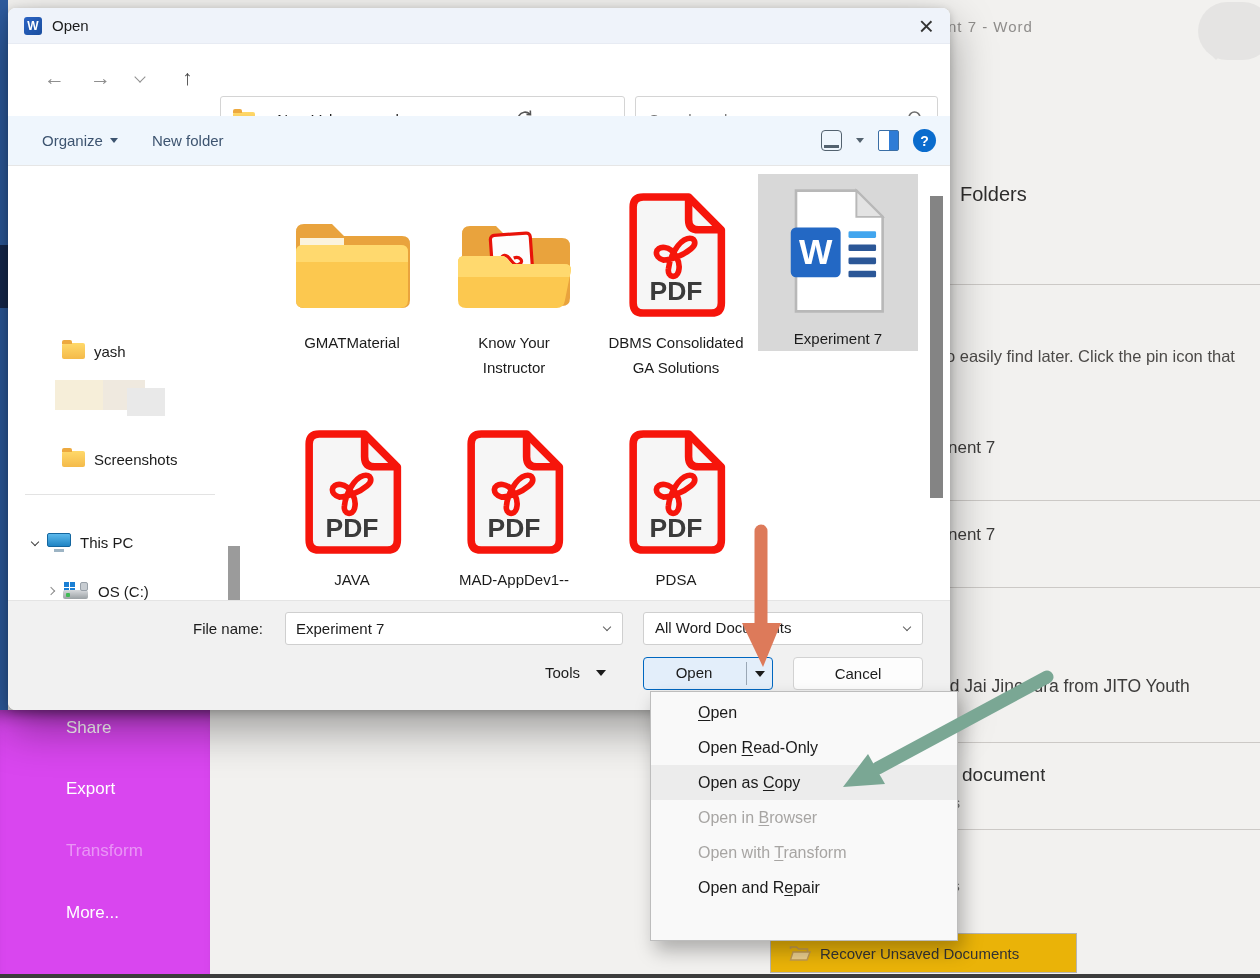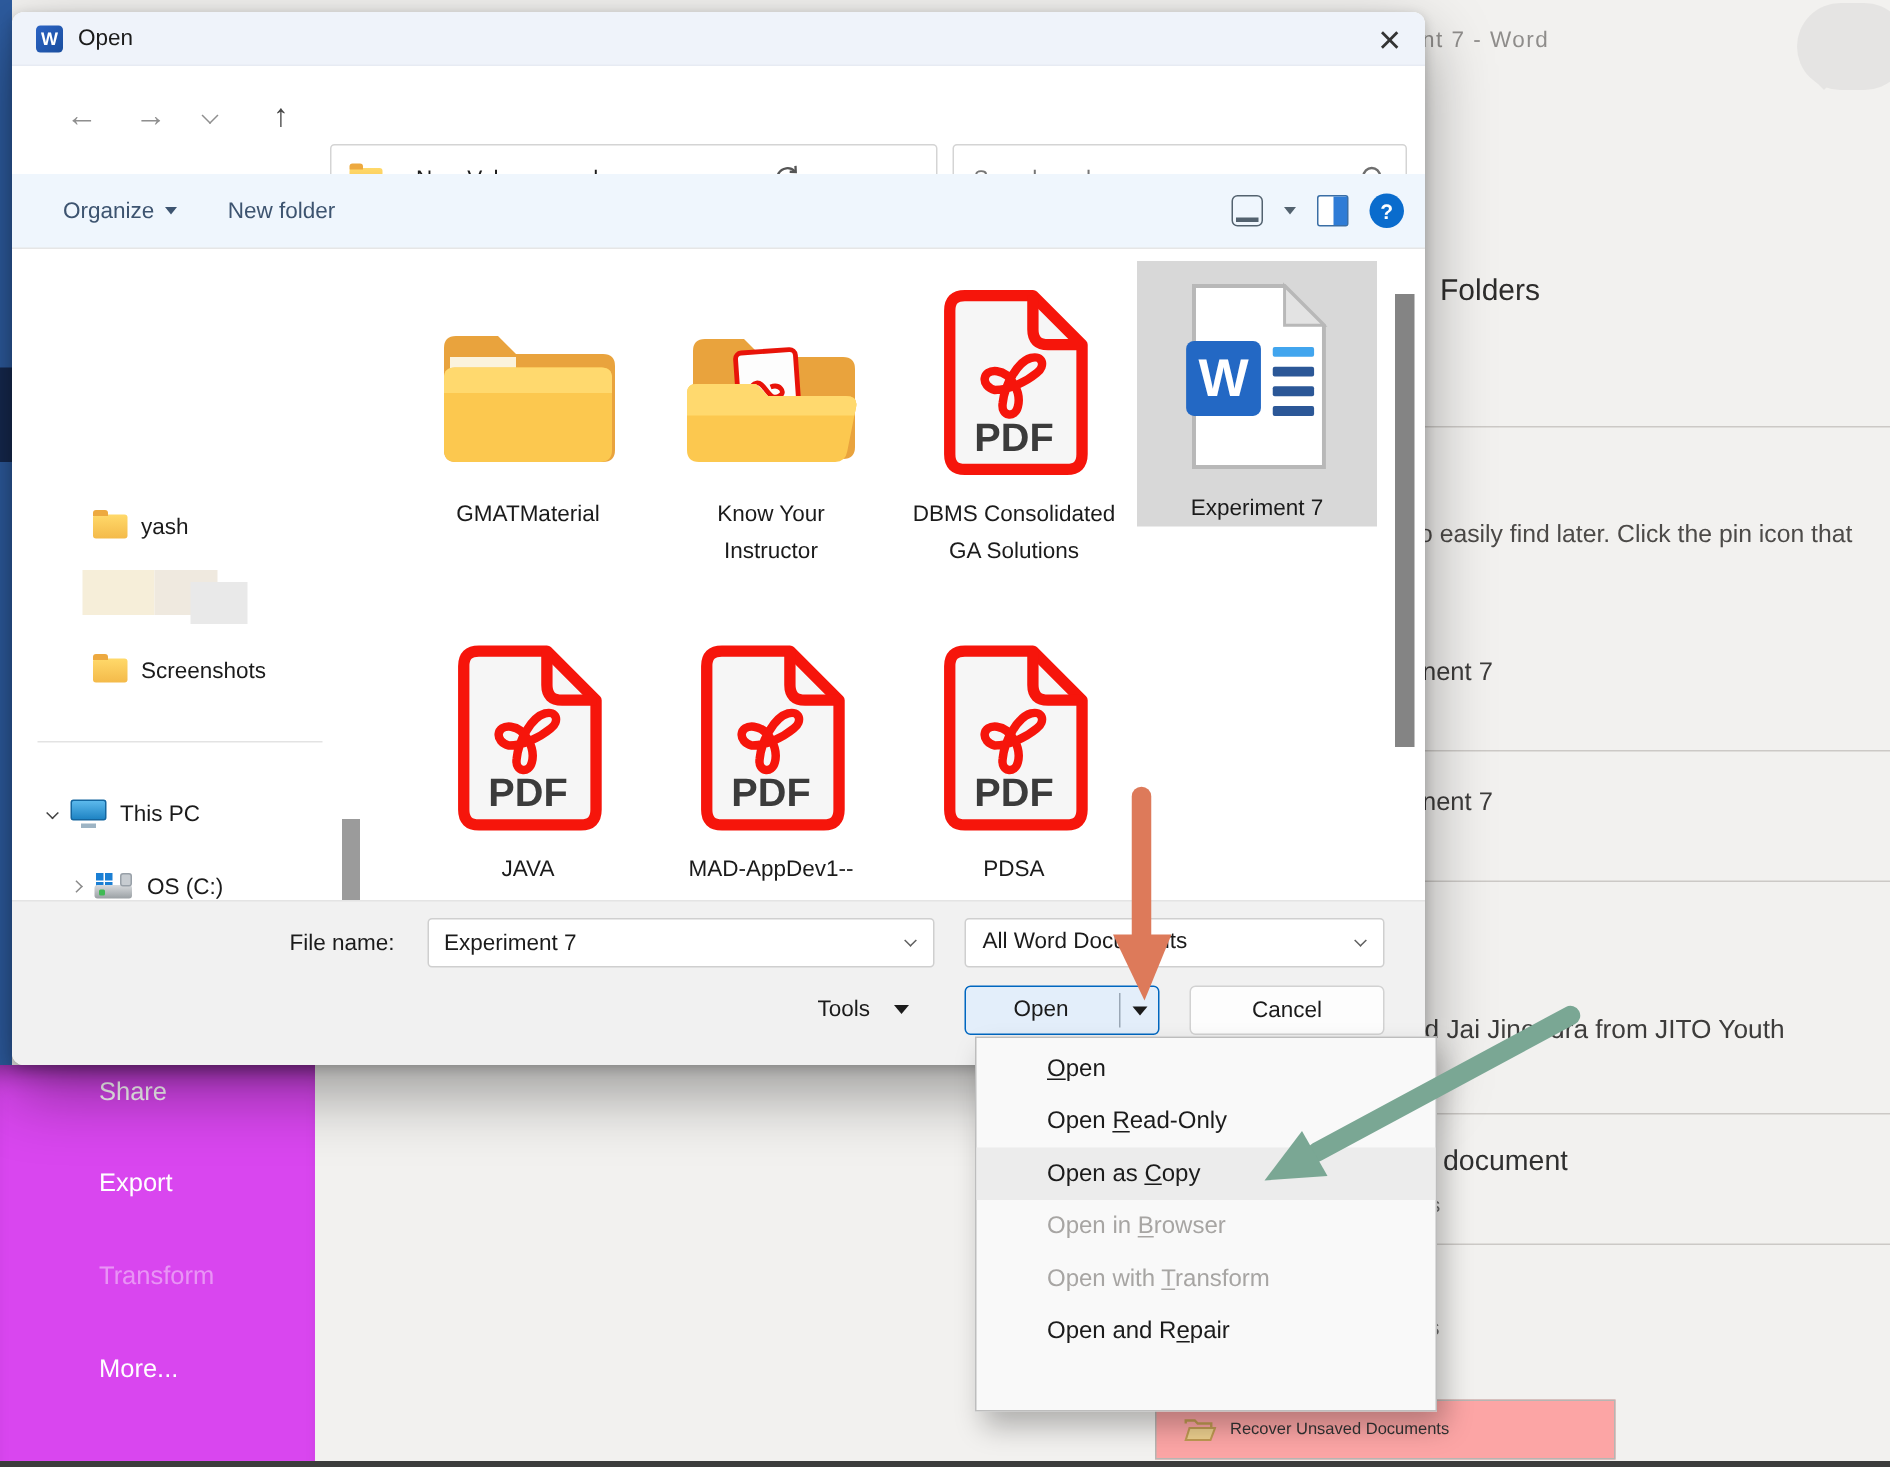--- a/index.html
+++ b/index.html
@@ -7,22 +7,22 @@
   body { font-family:"Liberation Sans", sans-serif; }
   .stage { position:relative; width:1260px; height:978px; background:#f2f1ef; overflow:hidden; }
 
   
   .bs-title { position:absolute; left:948px; top:18px; font-size:15px; color:#8f8d8b; letter-spacing:1px; white-space:nowrap; }
   .bs-bubble { position:absolute; left:1198px; top:2px; width:74px; height:58px; background:#dcdbda; border-radius:30px; opacity:.55; }
   .bs-bubble:after { content:""; position:absolute; left:8px; bottom:-10px; border:10px solid transparent; border-top-color:#dcdbda; }
   .bs-heading { position:absolute; left:960px; top:183px; font-size:20px; color:#2e2d2c; }
   .bs-divider { position:absolute; height:1px; background:#ccc9c6; }
   .bs-frag { position:absolute; color:#3d3c3b; white-space:nowrap; overflow:hidden; }
-  .bs-recover { position:absolute; left:770px; top:933px; width:307px; height:40px; background:#fca5a5; border:1px solid #b7b5b2;
-                display:flex; align-items:center; gap:9px; padding-left:18px; font-size:11px; color:#333; }
+  .bs-recover { position:absolute; left:770px; top:933px; width:307px; height:40px; background:#eab308; border:1px solid #b7b5b2;
+                display:flex; align-items:center; gap:9px; padding-left:18px; font-size:15px; color:#333; }
   .bottom-strip { position:absolute; left:0; top:974px; width:1260px; height:4px; background:#3c3c3c; }
 
   
   .bs-strip { position:absolute; left:0; top:0; width:8px; height:712px; background:#2d5b9e; }
   .bs-strip .sel { position:absolute; left:0; top:245px; width:8px; height:63px; background:#16294f; }
   .bs-sidebar { position:absolute; left:0; top:710px; width:210px; height:264px; background:#d946ef;
                 box-shadow: inset 0 16px 16px -12px rgba(0,0,0,.4); }
   .bs-nav-item { position:absolute; left:66px; color:#ffffff; font-size:17px; }
 
   
@@ -228,21 +228,21 @@
       <div class="tree-sel"></div>
       <div class="tree-row" style="left:54px; top:170px; position:absolute;">
         <span class="icon-folder-s"></span>
         <span class="lbl">yash</span>
       </div>
       <div class="blur-item">
         <i style="left:0; top:0; width:48px; height:30px; background:#f6eed9;"></i>
         <i style="left:48px; top:0; width:42px; height:30px; background:#efe9df;"></i>
         <i style="left:72px; top:8px; width:38px; height:28px; background:#e9e9e9;"></i>
       </div>
-      <div class="tree-row" style="left:54px; top:266px; position:absolute;justify-content:flex-end;">
+      <div class="tree-row" style="left:54px; top:278px; position:absolute;justify-content:flex-end;">
         <span class="icon-folder-s"></span>
         <span class="lbl">Screenshots</span>
       </div>
       <div class="tree-div"></div>
       <div class="tree-row" style="left:24px; top:361px; position:absolute;">
         <span class="chev down sm" style="border-color:#404040;"></span>
         <span class="icon-pc">
             <span class="scr"></span>
             <span class="std"></span>
           </span>

